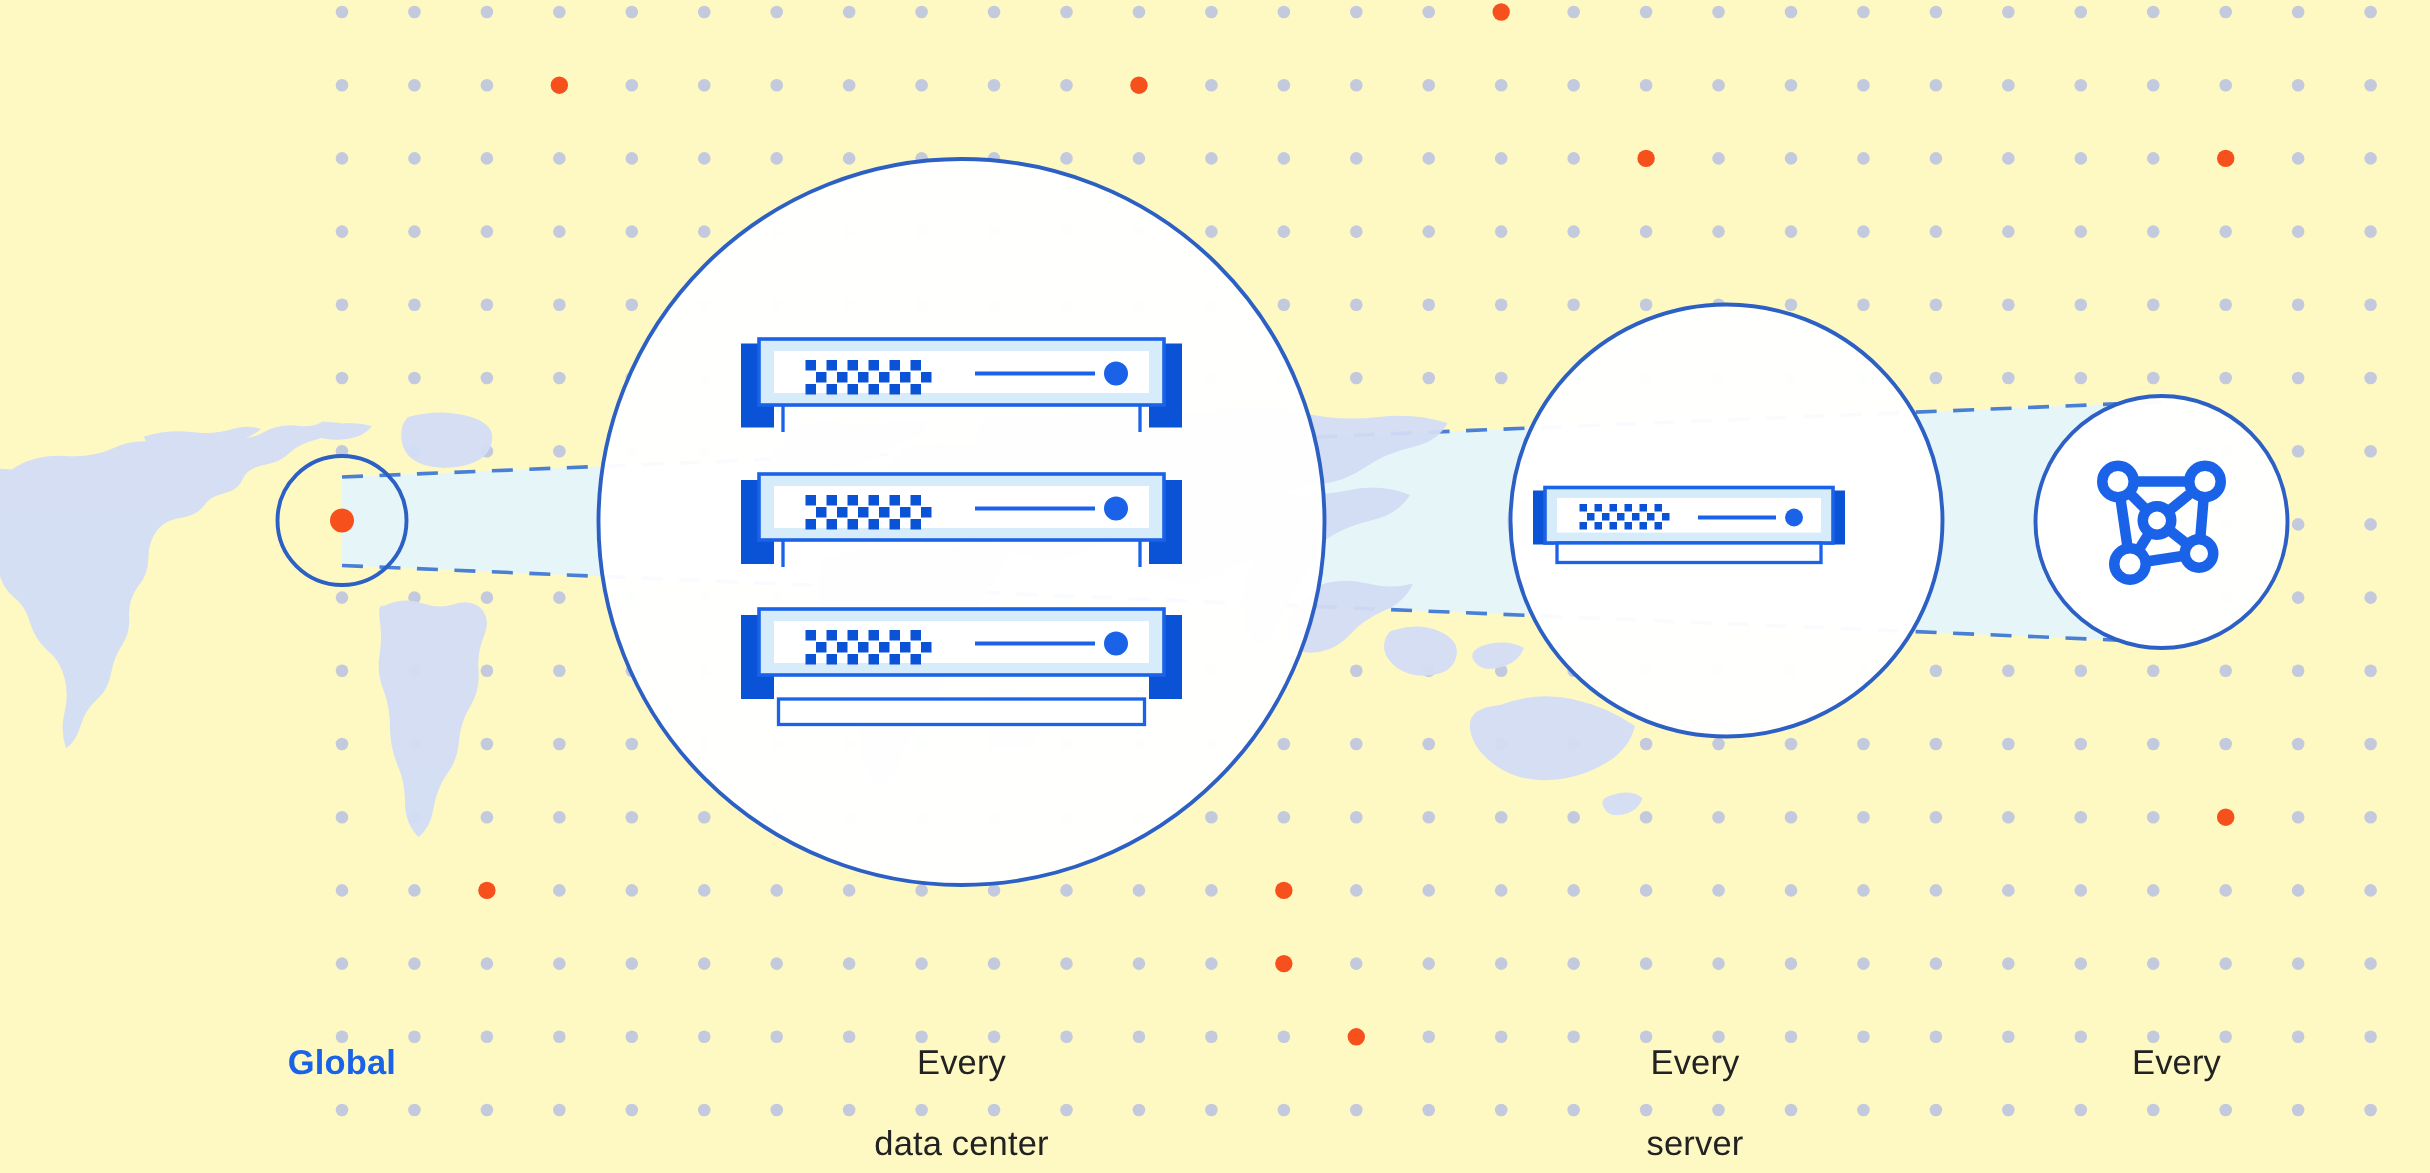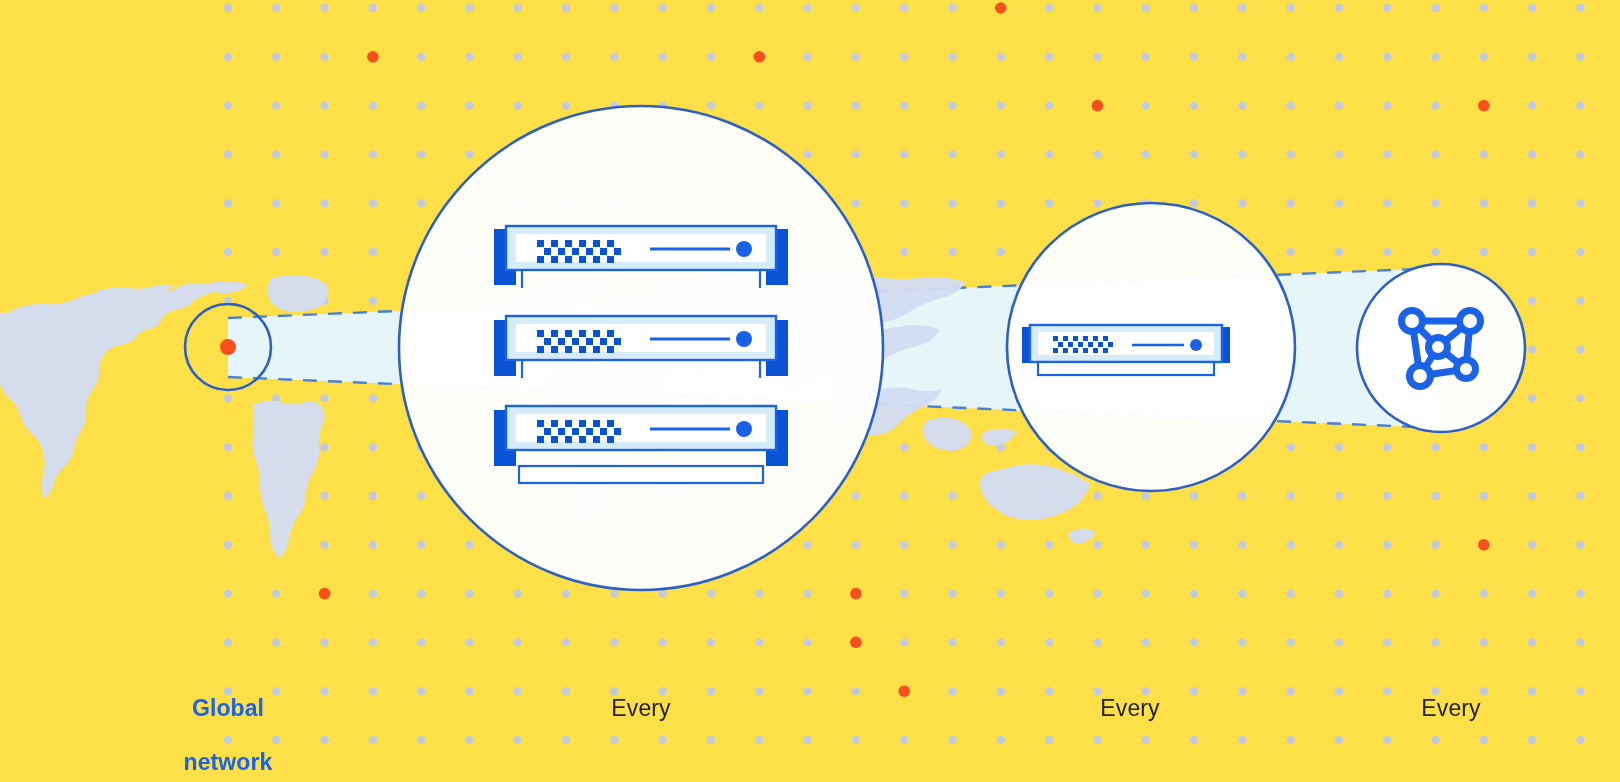--- a/index.html
+++ b/index.html
@@ -8,21 +8,21 @@
     background: #ffffff;
   }
   body {
     font-family: "Liberation Sans", sans-serif;
   }
   #stage {
     position: relative;
     width: 1620px;
     height: 782px;
     overflow: hidden;
-    background: #fde047;
+    background: #fef9c3;
   }
   #stage svg.layer {
     position: absolute;
     top: 0;
     left: 0;
     width: 1620px;
     height: 782px;
   }
   .label {
     position: absolute;
@@ -731,28 +731,29 @@
         <circle cx="1438" cy="347" r="9.5" fill="#ffffff" stroke="#1a63e8" stroke-width="7"></circle>
         <circle cx="1420" cy="376" r="10.5" fill="#ffffff" stroke="#1a63e8" stroke-width="7"></circle>
         <circle cx="1466" cy="369" r="9.5" fill="#ffffff" stroke="#1a63e8" stroke-width="7"></circle>
       </g>
 
     </g>
   </svg>
 
   <div class="label accent" style="left:128px; top:668px; width:200px;">
     <div>Global</div>
-    <div>network</div>
   </div>
 
   <div class="label" style="left:521px; top:668px; width:240px;">
     <div>Every</div>
+    <div>data center</div>
   </div>
 
   <div class="label" style="left:1030px; top:668px; width:200px;">
     <div>Every</div>
+    <div>server</div>
   </div>
 
   <div class="label" style="left:1351px; top:668px; width:200px;">
     <div>Every</div>
   </div>
 
 </div>
 
 </body></html>

